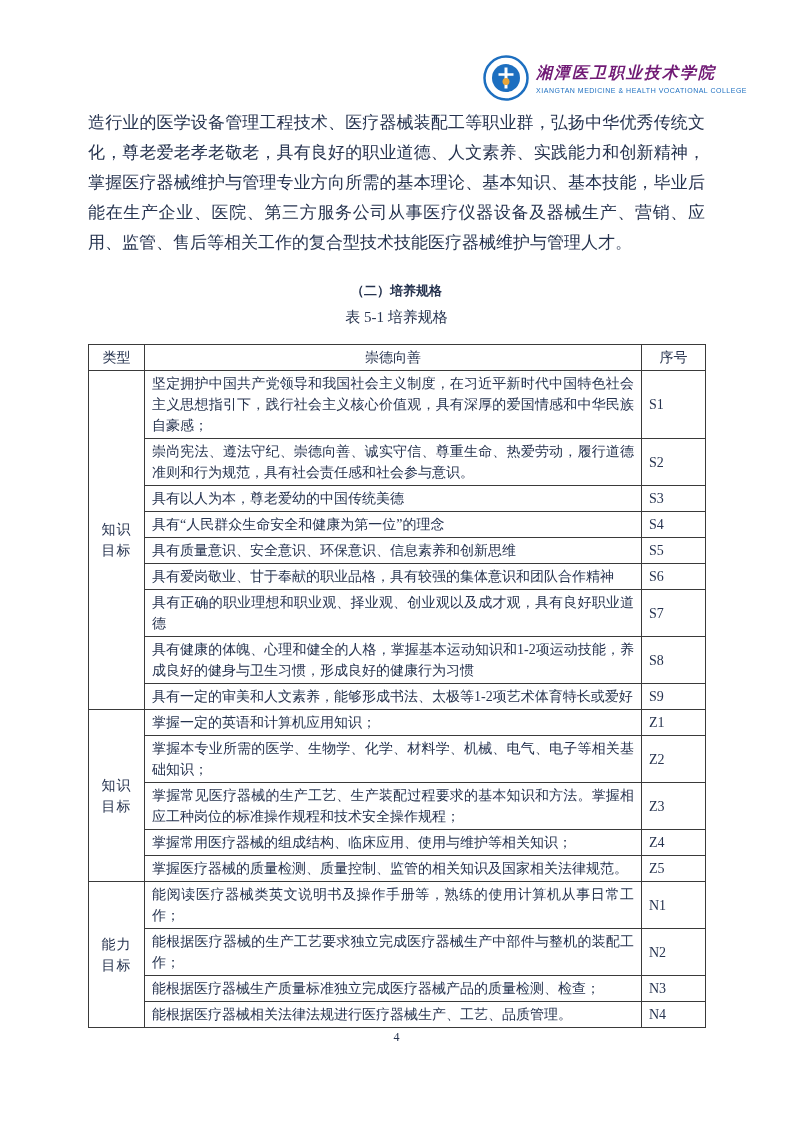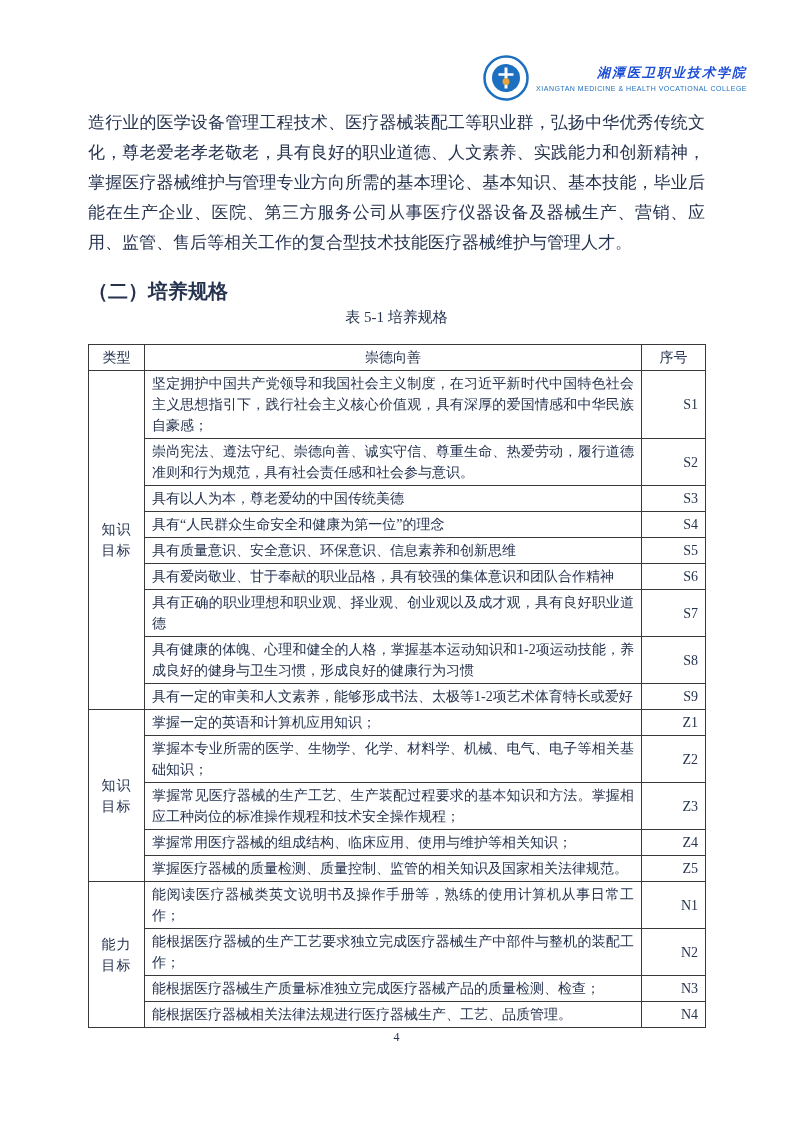--- a/index.html
+++ b/index.html
@@ -18,27 +18,26 @@
   .logo {
     position: absolute;
     top: 55px;
     right: 46px;
     display: flex;
     align-items: center;
     gap: 7px;
   }
   .logo-text { display: flex; flex-direction: column; }
   .logo-cn {
-    font-size: 13px;
+    font-size: 16px;
     font-weight: bold;
     font-style: italic;
-    color: #1d4ed8;
+    color: #701a75;
     letter-spacing: 2px;
     white-space: nowrap;
-    text-align: right;
   }
   .logo-en {
     font-size: 7px;
     color: #1d6fc0;
     letter-spacing: 0.5px;
     margin-top: 3px;
     white-space: nowrap;
     font-family: "Liberation Sans", "DejaVu Sans", sans-serif;
   }
   
@@ -49,23 +48,24 @@
     width: 617px;
   }
   .body-para {
     margin: 0;
     font-size: 17px;
     line-height: 30px;
     text-align: justify;
   }
   .section-heading {
     margin: 22px 0 0 0;
-    font-size: 20px;
+    font-size: 13px;
     font-weight: bold;
     line-height: 22px;
+    text-align: center;
   }
   .table-caption {
     margin-top: 4px;
     text-align: center;
     font-size: 15px;
     line-height: 22px;
   }
   
   table.spec-table {
     width: 617px;
@@ -84,21 +84,21 @@
     font-weight: normal;
     text-align: center;
     height: 26px;
   }
   .type-cell {
     text-align: center;
     vertical-align: middle;
     letter-spacing: 1px;
   }
   .spec-cell { text-align: justify; }
-  .code-cell { text-align: right; vertical-align: middle; }
+  .code-cell { text-align: left; vertical-align: middle; }
   
   .page-number {
     position: absolute;
     left: 0; right: 0;
     top: 1030px;
     text-align: center;
     font-size: 12px;
   }
 </style>
 </head>

